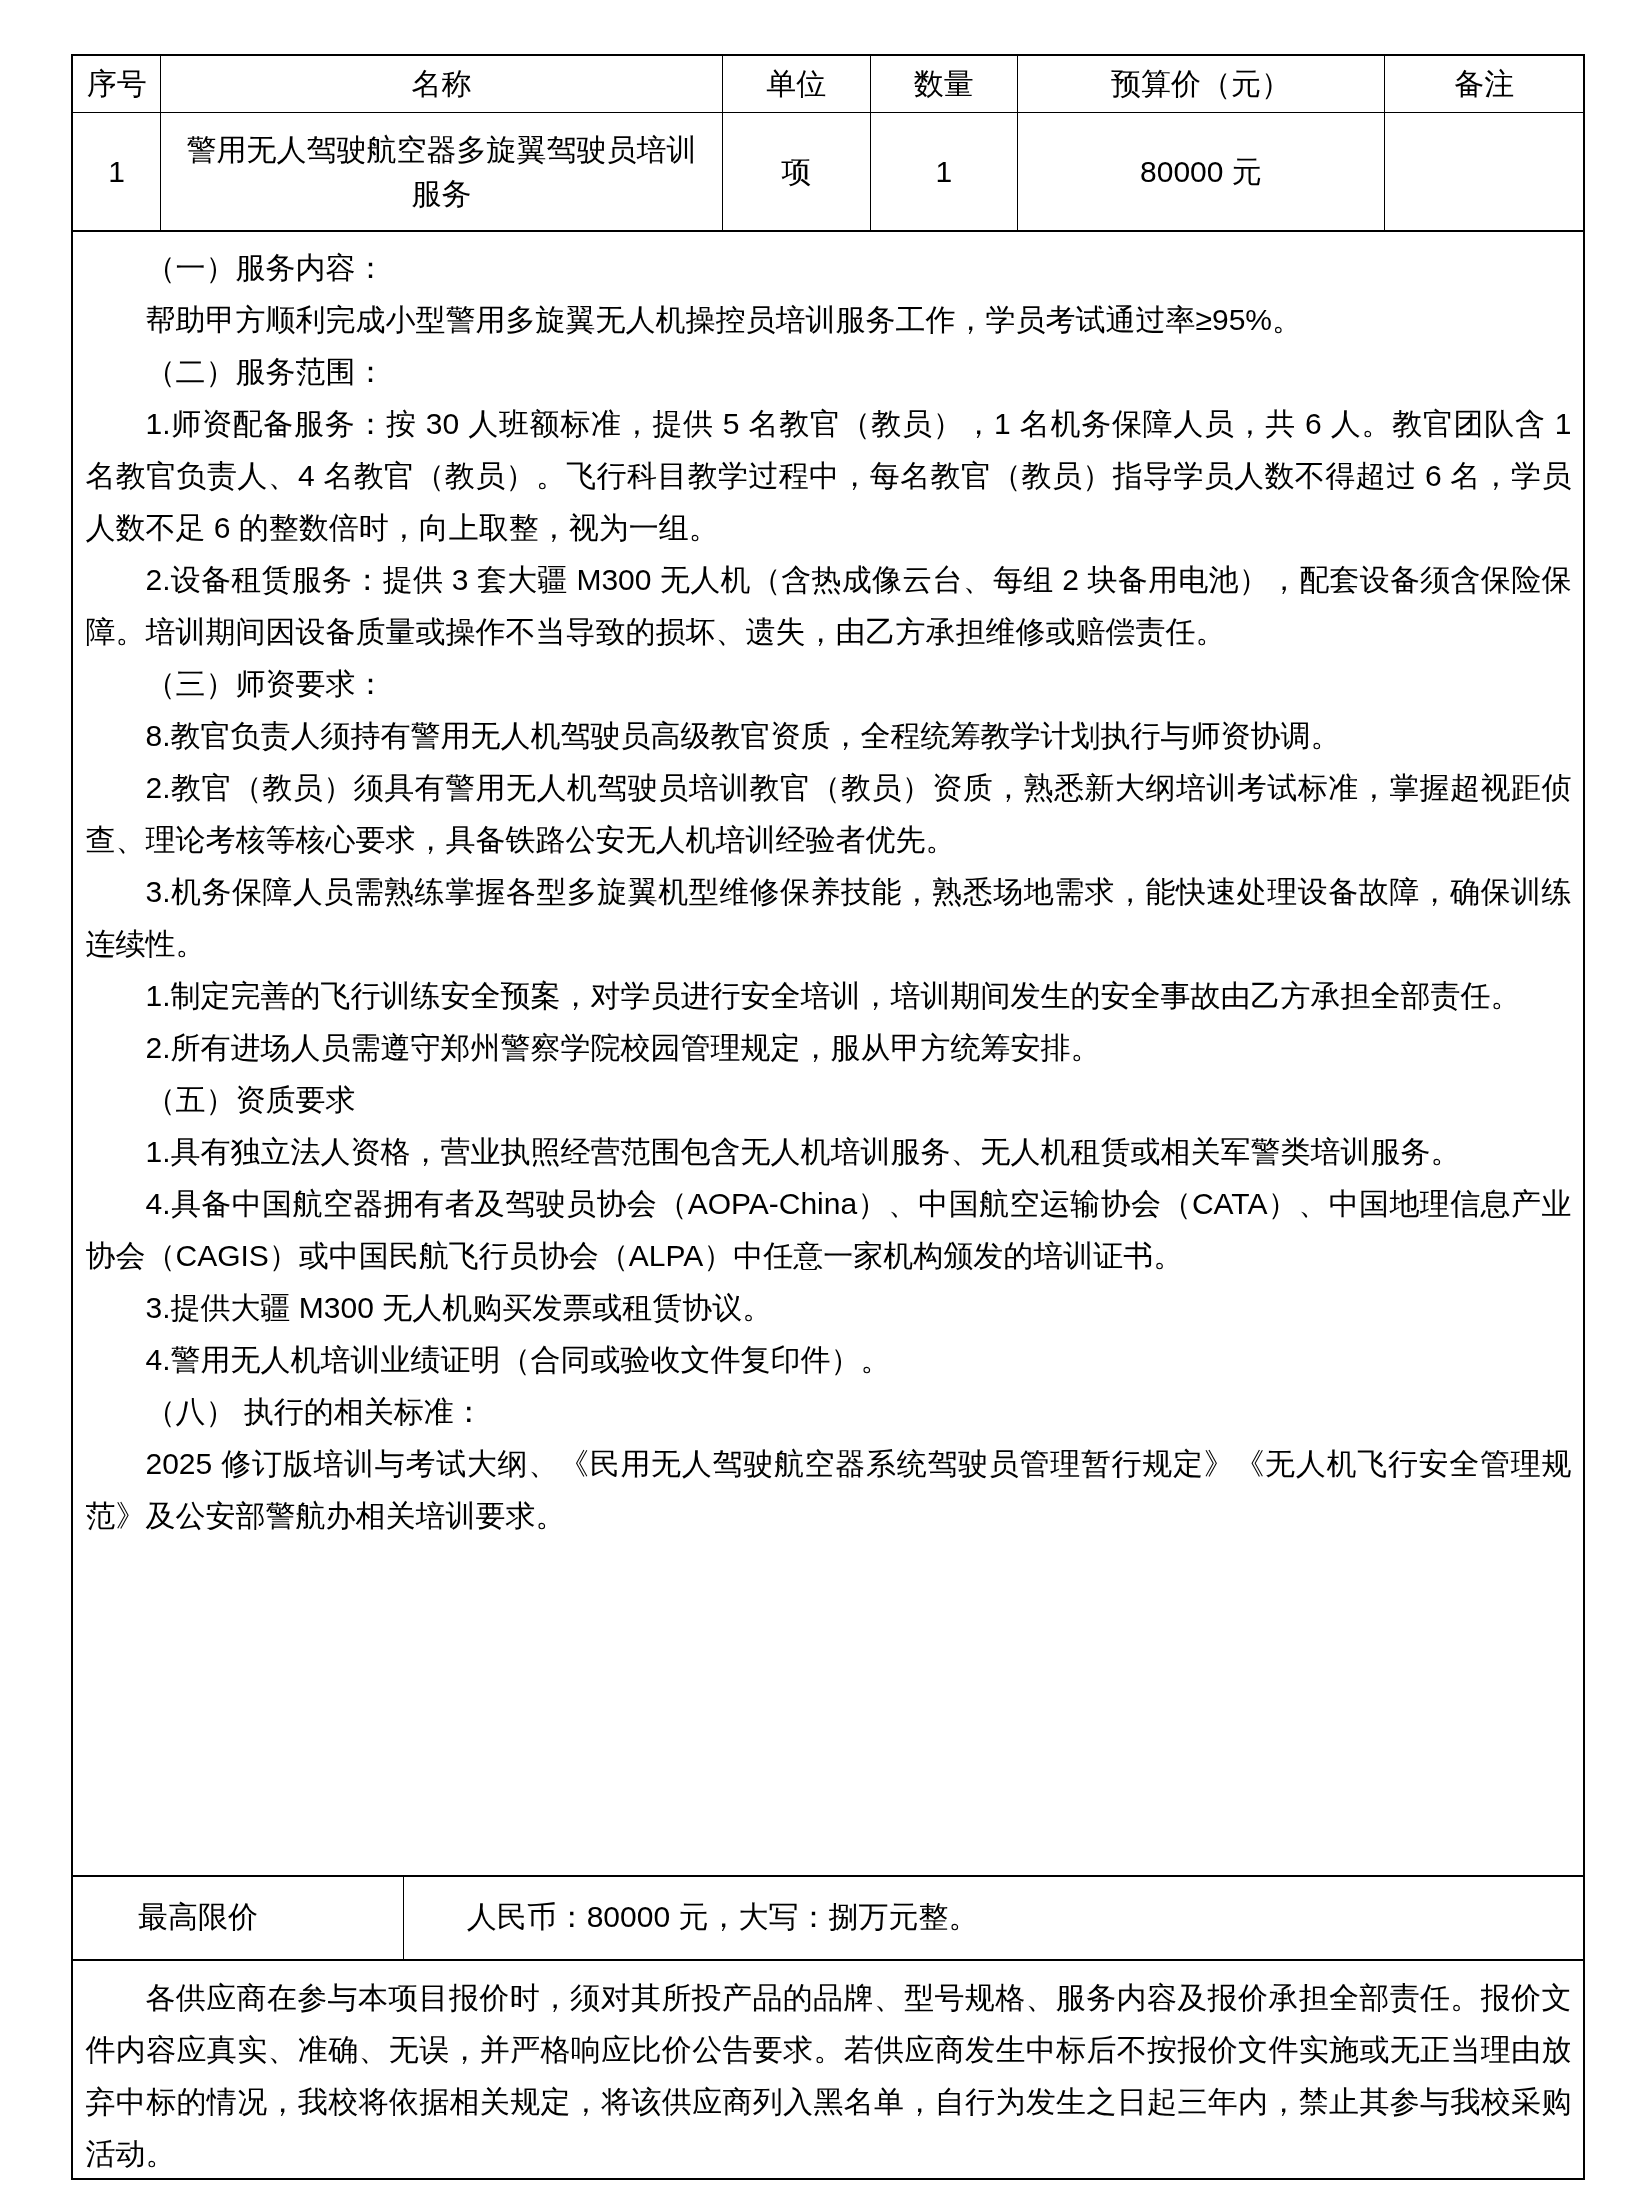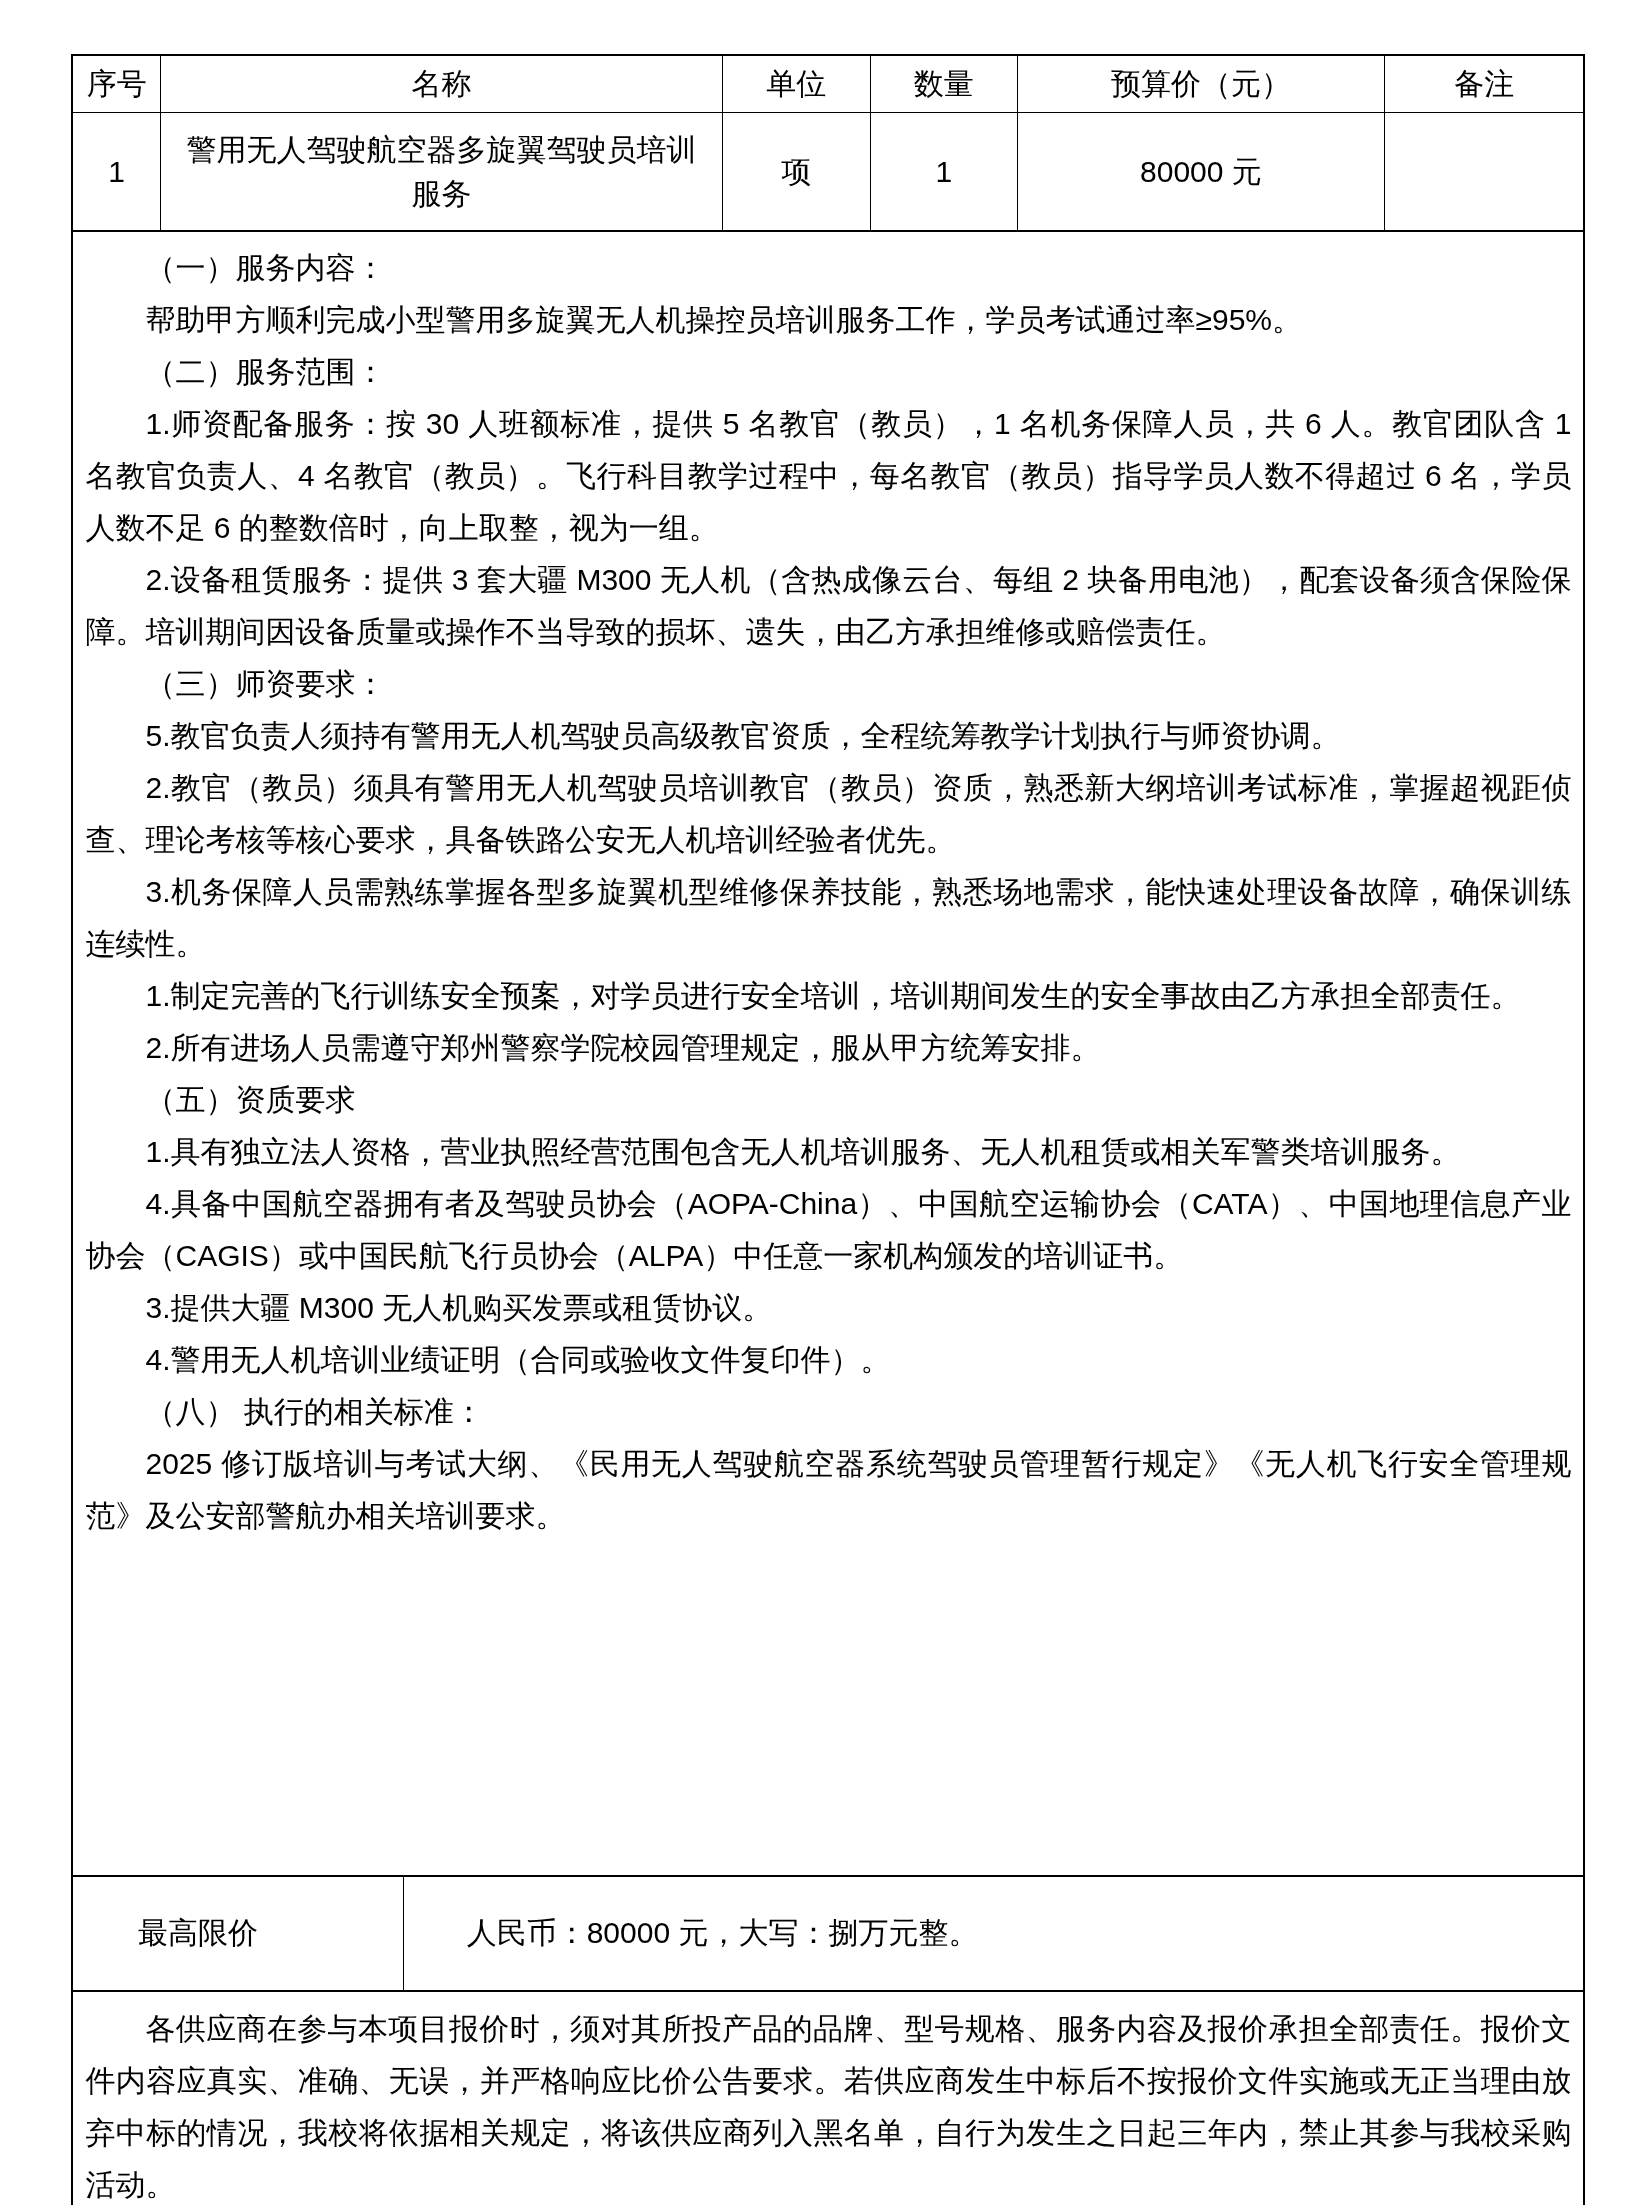--- a/index.html
+++ b/index.html
@@ -64,21 +64,21 @@
     margin: 0;
     font-size: 30px;
     line-height: 52px;
     text-indent: 2em;
     text-align: justify;
     word-break: break-all;
   }
   
   .limit-row {
     border-top: 2.5px solid #000000;
-    height: 115px;
+    height: 84px;
     box-sizing: border-box;
     display: flex;
     font-size: 30px;
     overflow: hidden;
   }
   .limit-label {
     width: 21.9%;
     box-sizing: border-box;
     border-right: 1.7px solid #000000;
     display: flex;
@@ -143,21 +143,21 @@
       </tbody>
     </table>
 
     <div class="spec-section">
       <p>（一）服务内容：</p>
       <p>帮助甲方顺利完成小型警用多旋翼无人机操控员培训服务工作，学员考试通过率≥95%。</p>
       <p>（二）服务范围：</p>
       <p>1.师资配备服务：按 30 人班额标准，提供 5 名教官（教员），1 名机务保障人员，共 6 人。教官团队含 1 名教官负责人、4 名教官（教员）。飞行科目教学过程中，每名教官（教员）指导学员人数不得超过 6 名，学员人数不足 6 的整数倍时，向上取整，视为一组。</p>
       <p>2.设备租赁服务：提供 3 套大疆 M300 无人机（含热成像云台、每组 2 块备用电池），配套设备须含保险保障。培训期间因设备质量或操作不当导致的损坏、遗失，由乙方承担维修或赔偿责任。</p>
       <p>（三）师资要求：</p>
-      <p>5.教官负责人须持有警用无人机驾驶员高级教官资质，全程统筹教学计划执行与师资协调。</p>
+      <p>8.教官负责人须持有警用无人机驾驶员高级教官资质，全程统筹教学计划执行与师资协调。</p>
       <p>2.教官（教员）须具有警用无人机驾驶员培训教官（教员）资质，熟悉新大纲培训考试标准，掌握超视距侦查、理论考核等核心要求，具备铁路公安无人机培训经验者优先。</p>
       <p>3.机务保障人员需熟练掌握各型多旋翼机型维修保养技能，熟悉场地需求，能快速处理设备故障，确保训练连续性。</p>
       <p>1.制定完善的飞行训练安全预案，对学员进行安全培训，培训期间发生的安全事故由乙方承担全部责任。</p>
       <p>2.所有进场人员需遵守郑州警察学院校园管理规定，服从甲方统筹安排。</p>
       <p>（五）资质要求</p>
       <p>1.具有独立法人资格，营业执照经营范围包含无人机培训服务、无人机租赁或相关军警类培训服务。</p>
       <p>4.具备中国航空器拥有者及驾驶员协会（AOPA-China）、中国航空运输协会（CATA）、中国地理信息产业协会（CAGIS）或中国民航飞行员协会（ALPA）中任意一家机构颁发的培训证书。</p>
       <p>3.提供大疆 M300 无人机购买发票或租赁协议。</p>
       <p>4.警用无人机培训业绩证明（合同或验收文件复印件）。</p>
       <p>（八） 执行的相关标准：</p>

